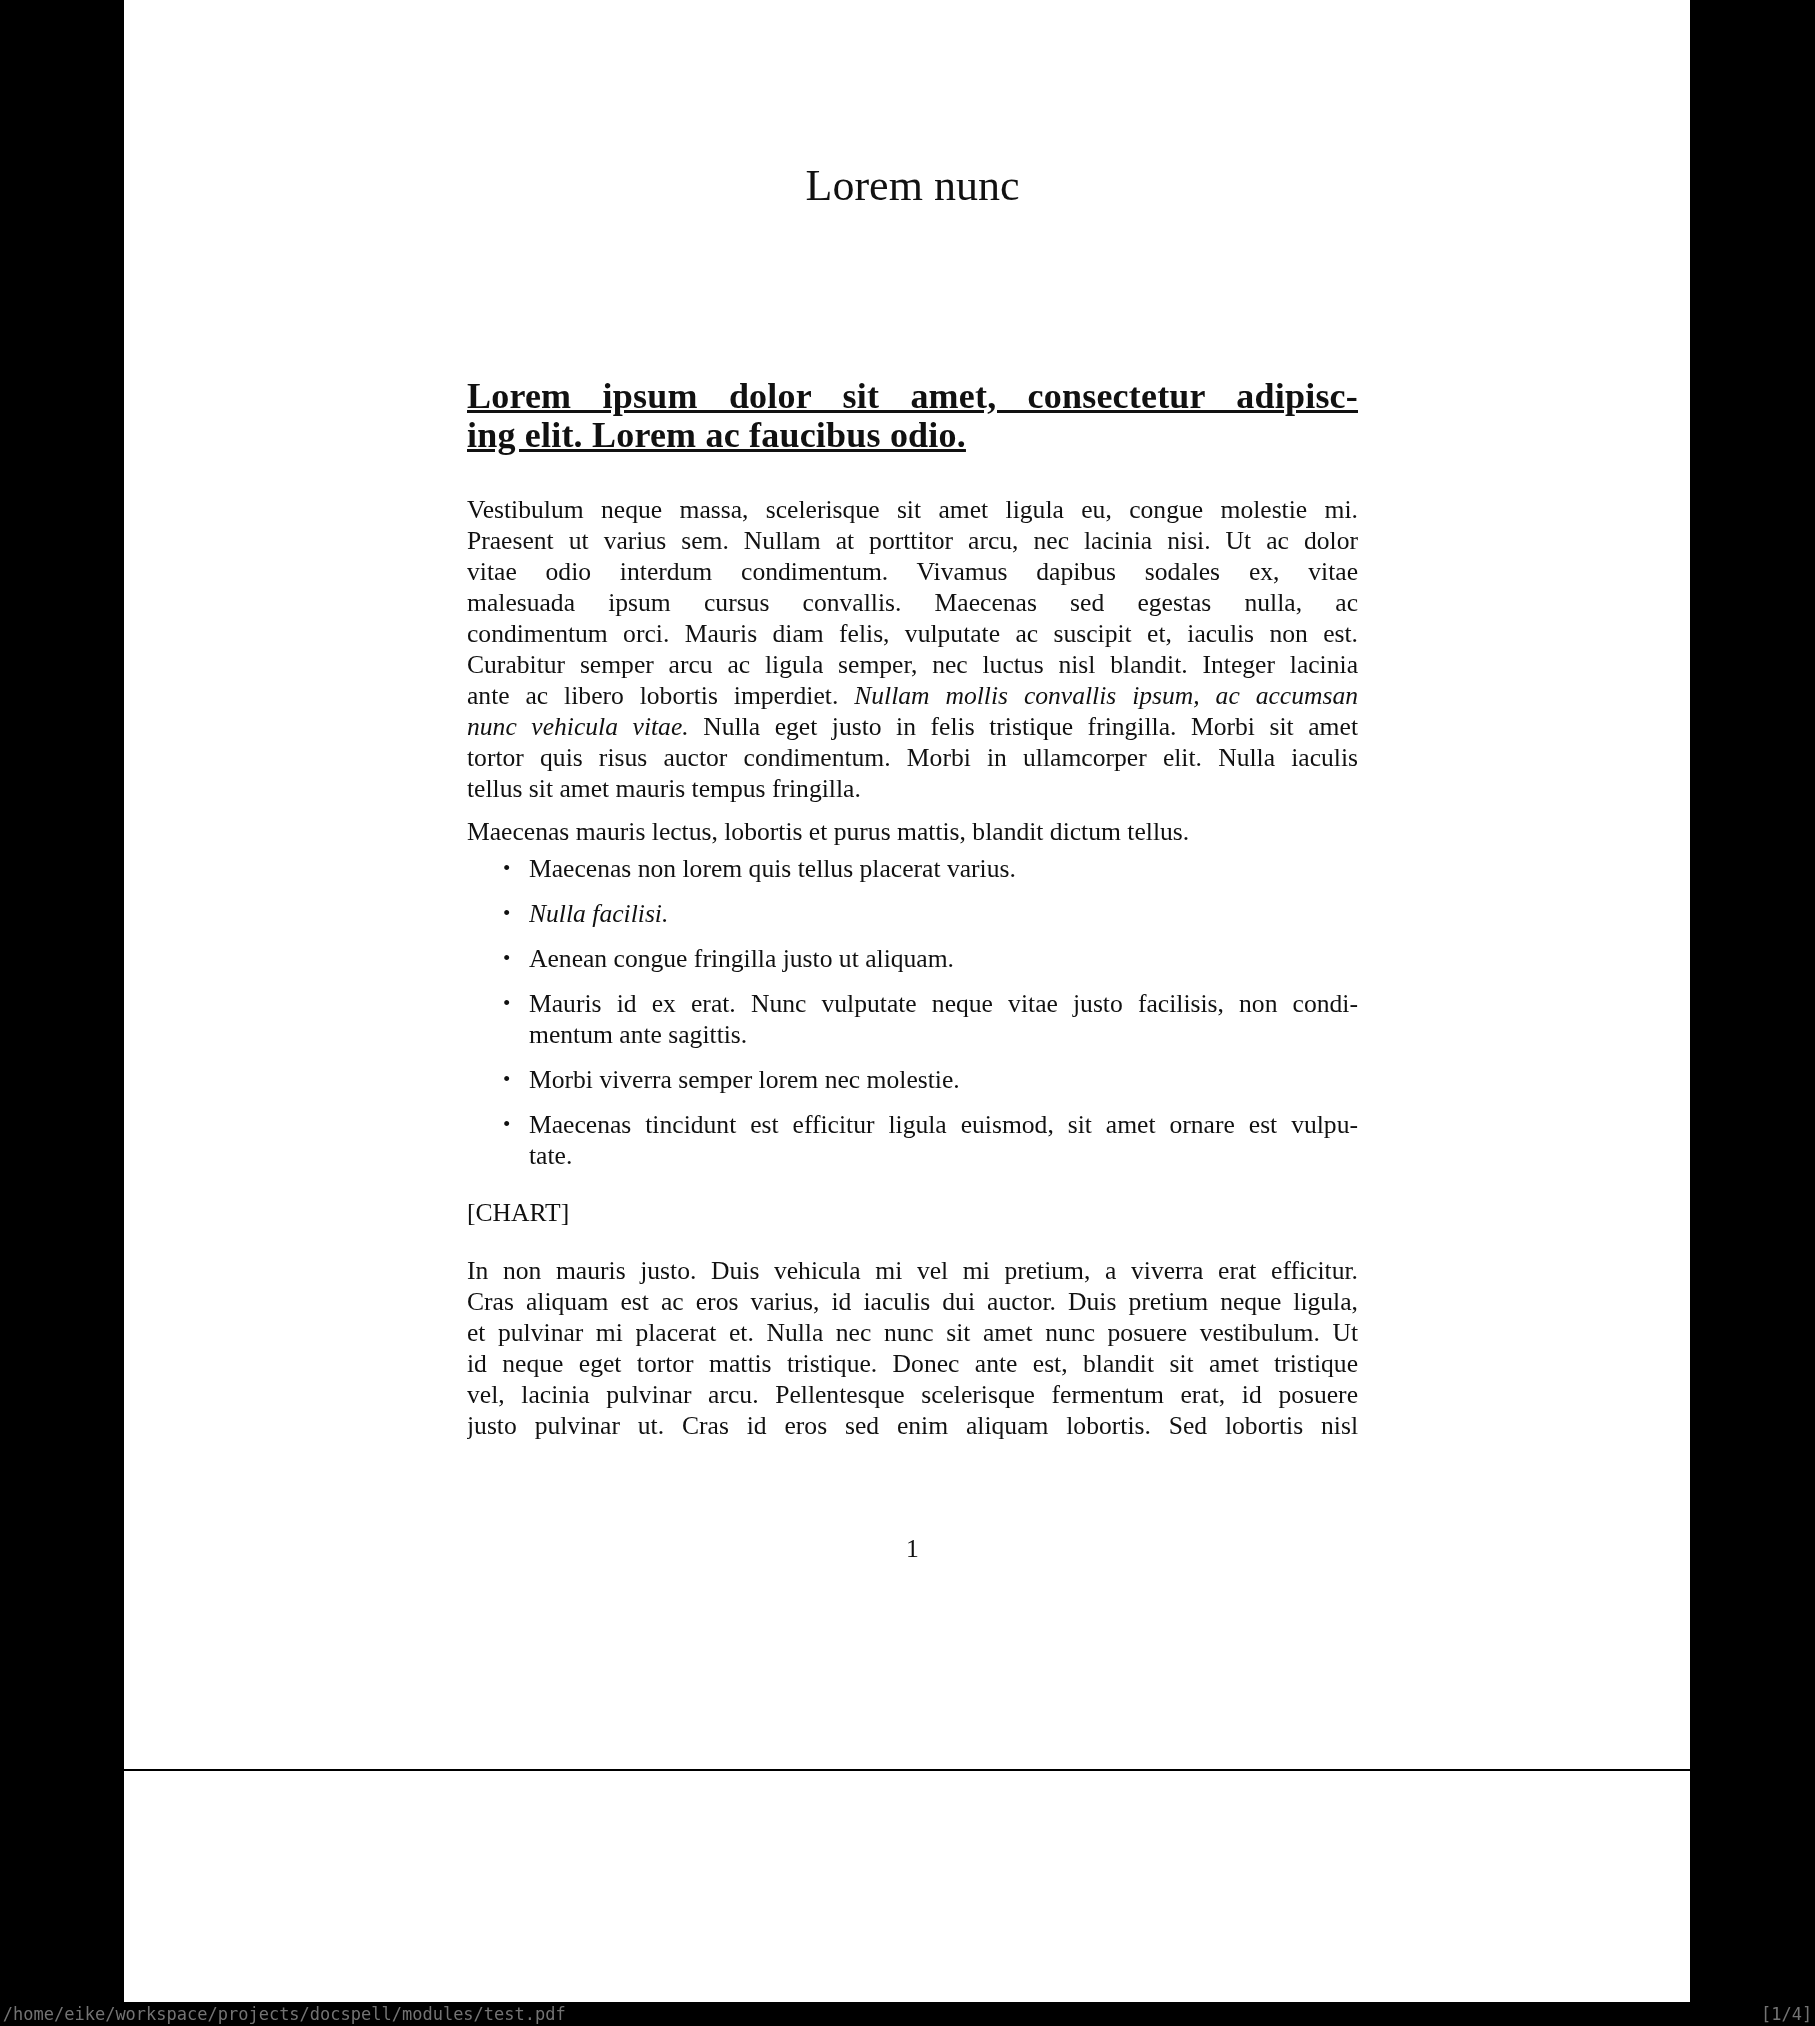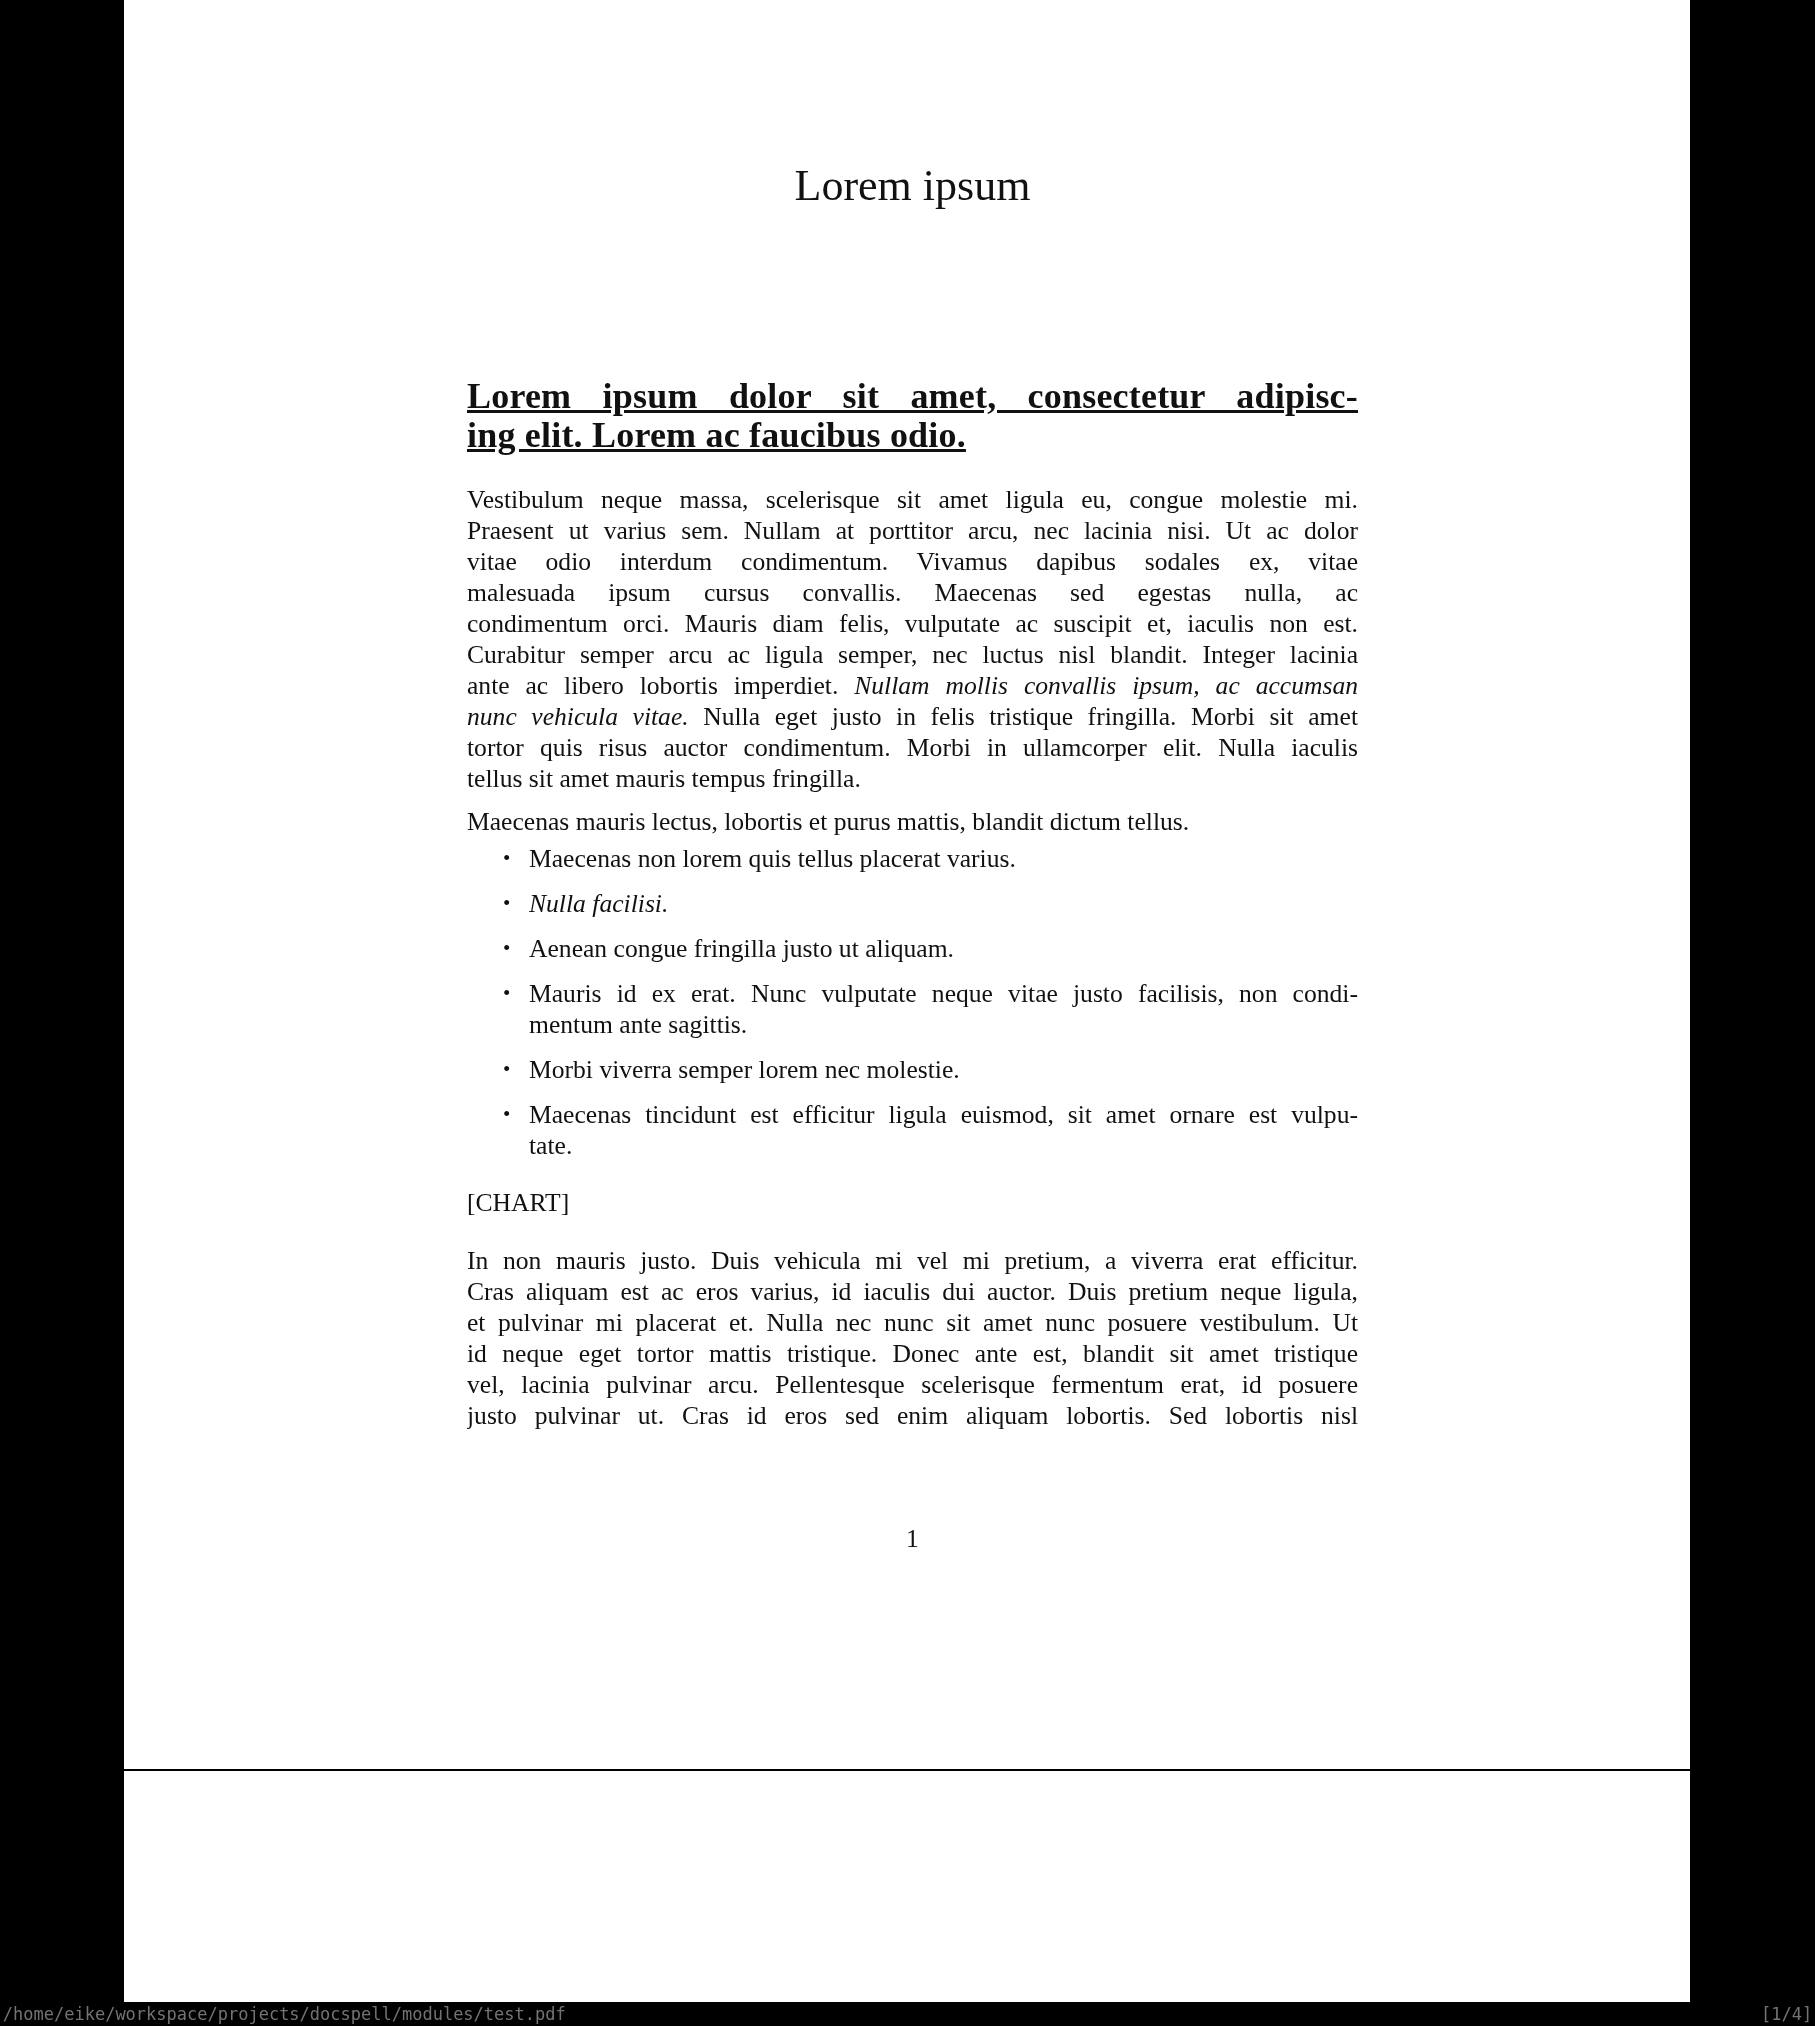--- a/index.html
+++ b/index.html
@@ -13,21 +13,21 @@
   .page1{top:0;height:1769px;}
   .page2{top:1771px;height:232px;}
   .content{position:absolute;left:343px;top:0;width:891px;color:#111111;font-size:25.6px;}
   .doc-title{margin-top:161px;font-size:44px;line-height:49px;text-align:center;}
   .heading{margin-top:167px;font-size:36px;font-weight:700;line-height:39px;letter-spacing:0.2px;}
   .line{line-height:31px;white-space:nowrap;overflow:hidden;}
   .heading .line{line-height:39px;text-decoration:underline;}
   .line.just{text-align:justify;text-align-last:justify;}
   .b{font-weight:400;}
   .i{font-style:italic;}
-  .para.paragraph-1{margin-top:29px;}
+  .para.paragraph-1{margin-top:39px;}
   .para.paragraph-2{margin-top:12.3px;}
   .list.bullet-list{margin-top:5.7px;}
   .para.chart-placeholder{margin-top:26.5px;}
   .para.paragraph-3{margin-top:27px;}
   .item{position:relative;padding-left:62px;}
   .item + .item{margin-top:14px;}
   .item .bullet{position:absolute;left:36px;top:0;font-size:21px;line-height:31px;}
   .pagenum{margin-top:93px;text-align:center;font-size:25.6px;}
   .statusbar{
     position:absolute;left:0;right:0;top:2002px;bottom:0;
@@ -36,21 +36,21 @@
     display:flex;justify-content:space-between;align-items:center;
     padding:0 2.8px;box-sizing:border-box;gap:8px;
   }
 </style>
 </head>
 <body>
 
 <div class="viewport">
   <div class="page page1">
     <div class="content">
-      <div class="doc-title">Lorem ipsum</div>
+      <div class="doc-title">Lorem nunc</div>
       <div class="heading" id="heading">
           <div class="line just"><span>Lorem ipsum dolor sit amet, consectetur adipisc-</span></div>
           <div class="line"><span>ing elit. Lorem ac faucibus odio.</span></div>
         </div>
       <div id="blocks">
           <div class="para paragraph-1">
             <div class="line just"><span>Vestibulum neque massa, scelerisque sit amet ligula eu, congue molestie mi.</span></div>
             <div class="line just"><span>Praesent ut varius sem. Nullam at porttitor arcu, nec lacinia nisi. Ut ac dolor</span></div>
             <div class="line just"><span>vitae odio interdum condimentum. </span><span class="b">Vivamus dapibus sodales ex, vitae</span></div>
             <div class="line just"><span class="b">malesuada ipsum cursus convallis. Maecenas sed egestas nulla, ac</span></div>

